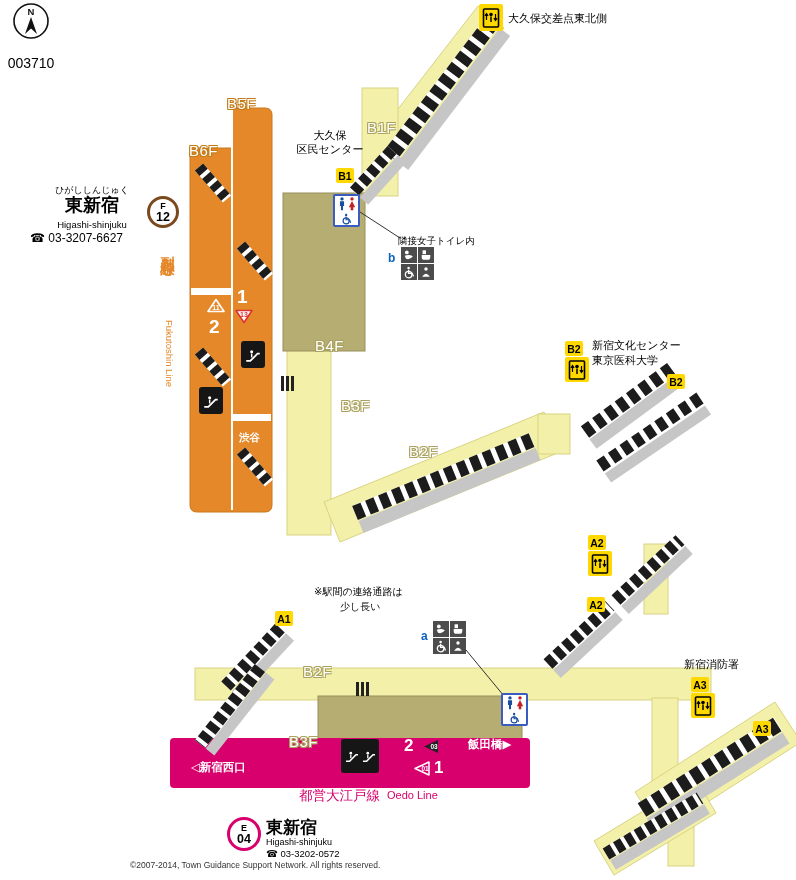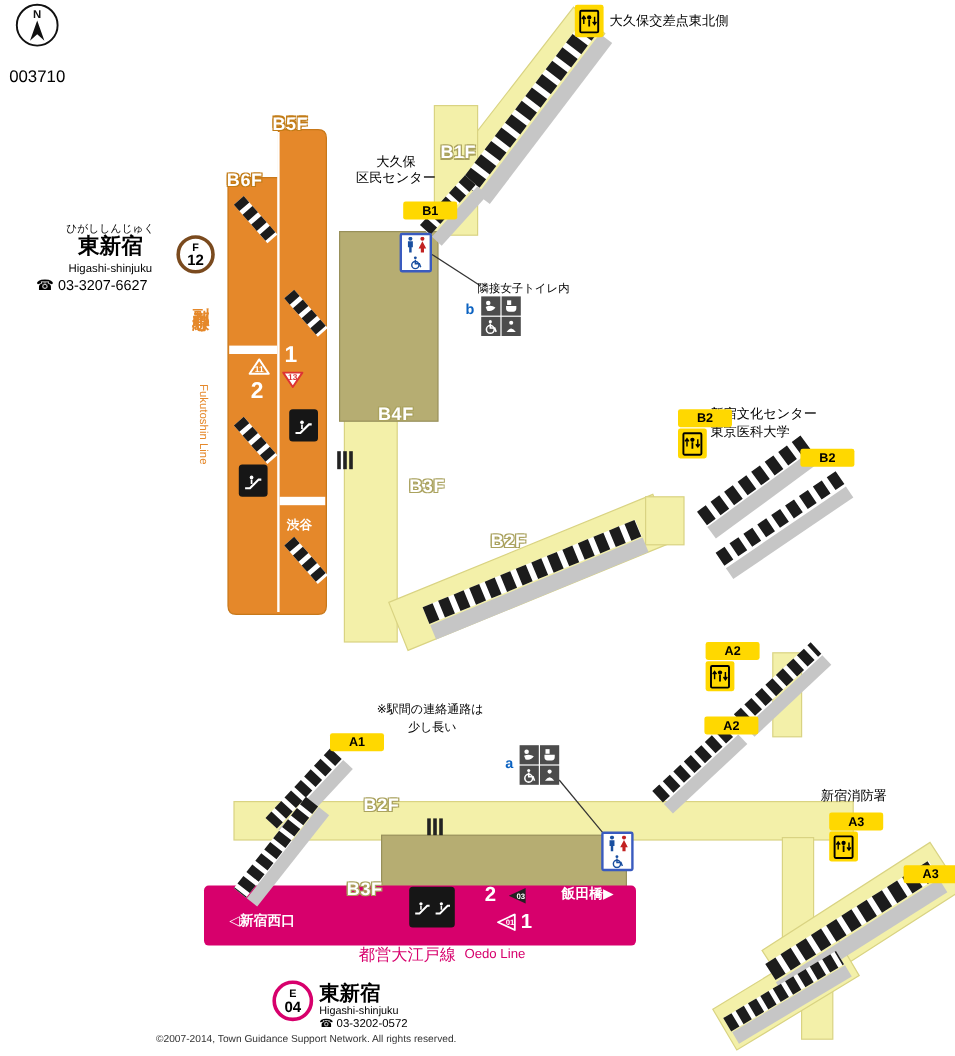--- a/index.html
+++ b/index.html
@@ -2,24 +2,24 @@
 <html><head>
 <meta charset="utf-8">
 <style>
   *{margin:0;padding:0;box-sizing:border-box}
   body{font-family:"Liberation Sans","DejaVu Sans",sans-serif;background:#fff}
   #map{position:relative;width:796px;height:880px;background:#fff;overflow:hidden}
   #base{position:absolute;left:0;top:0}
   .abs{position:absolute}
   .cream{fill:#f3f0a9;stroke:#d9d382;stroke-width:1}
   .khaki{fill:#b6ad72;stroke:#98905a;stroke-width:1}
-  .floor{position:absolute;font-weight:bold;font-size:15px;color:#fff;letter-spacing:.5px;
+  .floor{position:absolute;font-weight:normal;font-size:15px;color:#fff;letter-spacing:.5px;
          text-shadow:-1px -1px 0 #aaa25e,1px -1px 0 #aaa25e,-1px 1px 0 #aaa25e,1px 1px 0 #aaa25e}
   .floor.oor{text-shadow:-1px -1px 0 #c27c17,1px -1px 0 #c27c17,-1px 1px 0 #c27c17,1px 1px 0 #c27c17}
-  .badge{position:absolute;width:45px;height:15px;background:#ffd800;border-radius:2px;
+  .badge{position:absolute;width:18px;height:15px;background:#ffd800;border-radius:2px;
          display:flex;align-items:center;justify-content:center;font-weight:bold;font-size:10.5px;color:#000}
   .elevbox{position:absolute;width:24px;height:25px;background:#ffd800;border-radius:2px;
          display:flex;align-items:center;justify-content:center}
   .jp{position:absolute;font-size:11px;color:#000;line-height:14px}
   .wt{position:absolute;color:#fff;font-weight:bold}
   .bluept{position:absolute;color:#0b62c1;font-weight:bold;font-size:12px}
   .vert{writing-mode:vertical-rl}
   .linemark{position:absolute;border-radius:50%;background:#fff;display:flex;flex-direction:column;
             align-items:center;justify-content:center;font-weight:bold;color:#000}
   .linemark .l{font-size:9px;line-height:9px}

